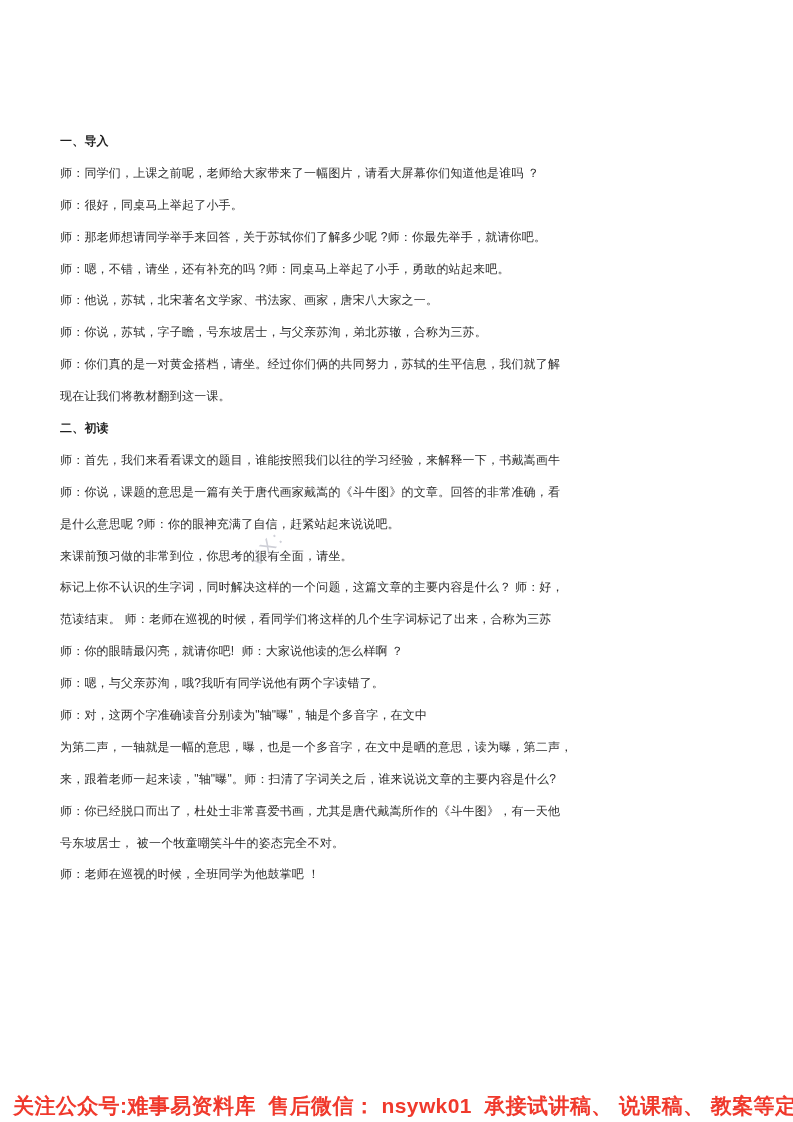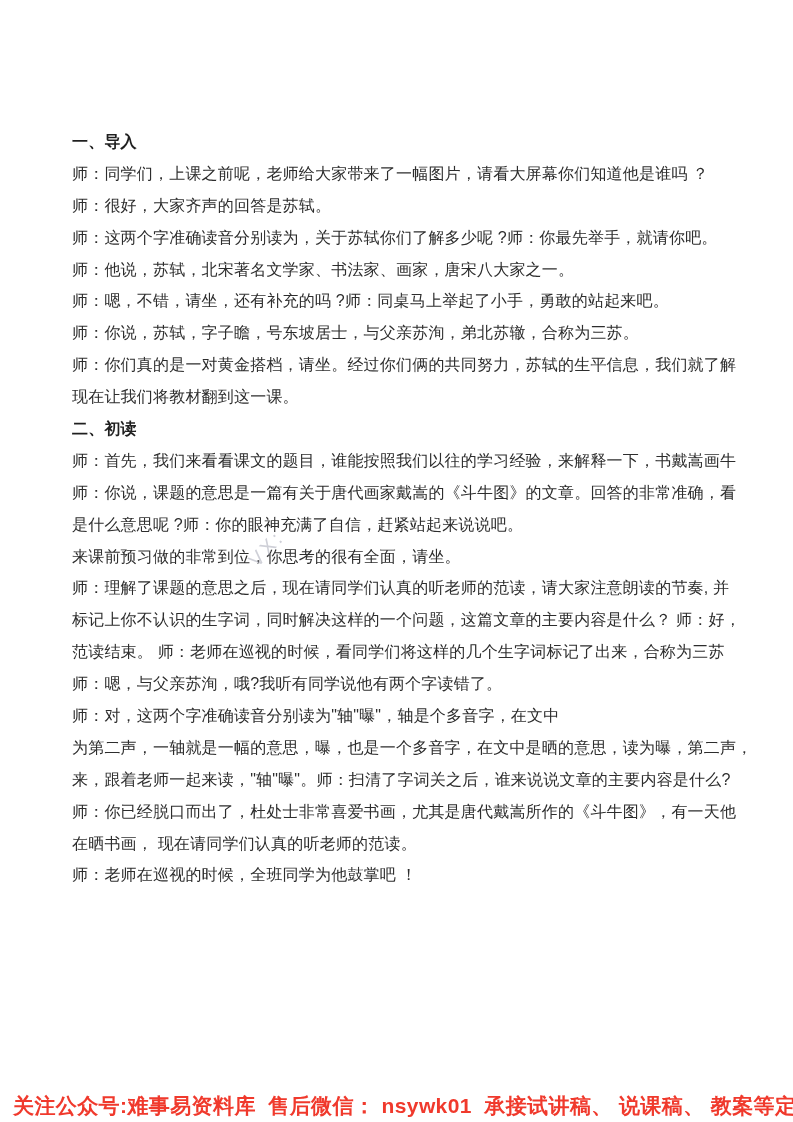--- a/index.html
+++ b/index.html
@@ -6,25 +6,25 @@
   .page {
     position: relative;
     width: 793px;
     height: 1122px;
     background: #ffffff;
     overflow: hidden;
     font-family: "Liberation Sans", sans-serif;
   }
   .content {
     position: absolute;
-    left: 72px;
+    left: 60px;
     top: 126px;
     width: 675px;
     color: #2d2d2d;
-    font-size: 16px;
+    font-size: 12px;
   }
   .line {
     height: 31.9px;
     line-height: 31.9px;
     white-space: pre;
     letter-spacing: 0.2px;
   }
   .line.heading {
     font-weight: bold;
     color: #1f1f1f;
@@ -57,41 +57,41 @@
 </style>
 </head>
 <body>
 
 <div class="page">
 
   <div class="content">
 
   <div class="line heading">一、导入</div>
       <div class="line">师：同学们，上课之前呢，老师给大家带来了一幅图片，请看大屏幕你们知道他是谁吗 ？</div>
-      <div class="line">师：很好，大家齐声的回答是苏轼。</div>
-      <div class="line">师：这两个字准确读音分别读为，关于苏轼你们了解多少呢 ?师：你最先举手，就请你吧。</div>
+      <div class="line">师：很好，同桌马上举起了小手。</div>
+      <div class="line">师：那老师想请同学举手来回答，关于苏轼你们了解多少呢 ?师：你最先举手，就请你吧。</div>
+      <div class="line">师：嗯，不错，请坐，还有补充的吗 ?师：同桌马上举起了小手，勇敢的站起来吧。</div>
       <div class="line">师：他说，苏轼，北宋著名文学家、书法家、画家，唐宋八大家之一。</div>
-      <div class="line">师：嗯，不错，请坐，还有补充的吗 ?师：同桌马上举起了小手，勇敢的站起来吧。</div>
       <div class="line">师：你说，苏轼，字子瞻，号东坡居士，与父亲苏洵，弟北苏辙，合称为三苏。</div>
       <div class="line">师：你们真的是一对黄金搭档，请坐。经过你们俩的共同努力，苏轼的生平信息，我们就了解</div>
       <div class="line">现在让我们将教材翻到这一课。</div>
       <div class="line heading">二、初读</div>
       <div class="line">师：首先，我们来看看课文的题目，谁能按照我们以往的学习经验，来解释一下，书戴嵩画牛</div>
       <div class="line">师：你说，课题的意思是一篇有关于唐代画家戴嵩的《斗牛图》的文章。回答的非常准确，看</div>
       <div class="line">是什么意思呢 ?师：你的眼神充满了自信，赶紧站起来说说吧。</div>
       <div class="line">来课前预习做的非常到位，你思考的很有全面，请坐。</div>
-      <div class="line">师：理解了课题的意思之后，现在请同学们认真的听老师的范读，请大家注意朗读的节奏, 并</div>
       <div class="line">标记上你不认识的生字词，同时解决这样的一个问题，这篇文章的主要内容是什么？ 师：好，</div>
       <div class="line">范读结束。 师：老师在巡视的时候，看同学们将这样的几个生字词标记了出来，合称为三苏</div>
+      <div class="line">师：你的眼睛最闪亮，就请你吧!  师：大家说他读的怎么样啊 ？</div>
       <div class="line">师：嗯，与父亲苏洵，哦?我听有同学说他有两个字读错了。</div>
       <div class="line">师：对，这两个字准确读音分别读为"轴"曝"，轴是个多音字，在文中</div>
       <div class="line">为第二声，一轴就是一幅的意思，曝，也是一个多音字，在文中是晒的意思，读为曝，第二声，</div>
       <div class="line">来，跟着老师一起来读，"轴"曝"。师：扫清了字词关之后，谁来说说文章的主要内容是什么?</div>
       <div class="line">师：你已经脱口而出了，杜处士非常喜爱书画，尤其是唐代戴嵩所作的《斗牛图》，有一天他</div>
-      <div class="line">在晒书画， 现在请同学们认真的听老师的范读。</div>
+      <div class="line">号东坡居士， 被一个牧童嘲笑斗牛的姿态完全不对。</div>
       <div class="line">师：老师在巡视的时候，全班同学为他鼓掌吧 ！</div>
     </div>
 
   <div class="watermark" style="color: rgb(168, 170, 184);">VX:</div>
 
   <div class="footer" style="color: rgb(240, 57, 44);">关注公众号:难事易资料库  售后微信： nsywk01  承接试讲稿、 说课稿、 教案等定制业务</div>
 
 </div>
 
 </body></html>

